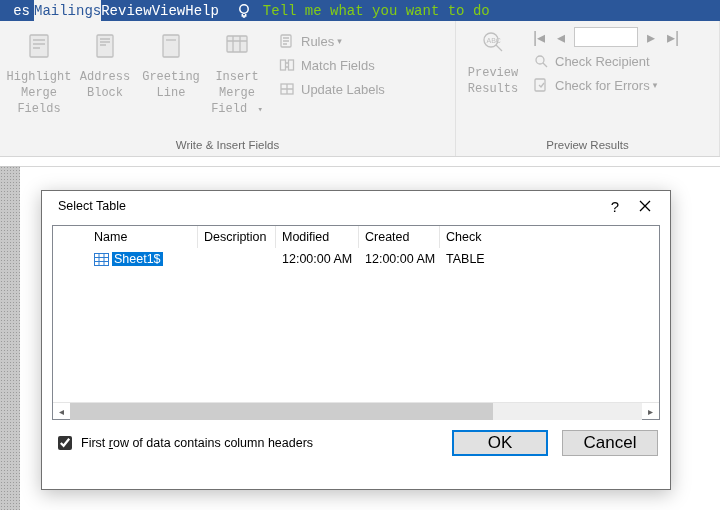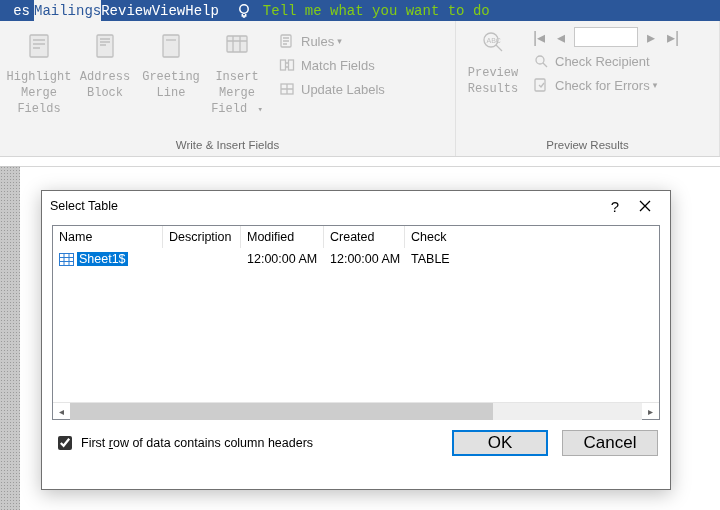--- a/index.html
+++ b/index.html
@@ -32,28 +32,28 @@
   .navbtn { width: 18px; height: 18px; display: flex; align-items: center; justify-content: center; color: #a6a6a6; }
   .navfield { width: 64px; height: 20px; border: 1px solid #c8c8c8; background: #fff; }
   .group.preview .group-body { flex-direction: column; padding: 0 6px; }
 
   
   .darkstrip { position: absolute; top: 166px; left: 0; width: 20px; bottom: 0; background: #c8c8c8; background-image: radial-gradient(#9a9a9a 0.5px, transparent 0.5px); background-size: 3px 3px; }
   .docpane { position: absolute; top: 166px; left: 20px; right: 0; bottom: 0; background: #fff; border-top: 1px solid #d6d6d6; }
 
   
   .dialog { position: absolute; top: 190px; left: 41px; width: 630px; height: 300px; background: #fff; border: 1px solid #707070; box-shadow: 0 4px 18px rgba(0,0,0,0.25); display: flex; flex-direction: column; }
-  .dlg-title { height: 30px; display: flex; align-items: center; padding: 0 10px 0 8px; font-size: 12.5px; }
+  .dlg-title { height: 30px; display: flex; align-items: center; padding: 0 10px 0 16px; font-size: 12.5px; }
   .dlg-title .t { flex: 1; }
   .dlg-help, .dlg-close { width: 30px; text-align: center; font-size: 15px; cursor: pointer; }
   .dlg-close svg { stroke: #000; stroke-width: 1.3; }
   .dlg-list { margin: 4px 10px 0; border: 1px solid #828790; height: 195px; display: flex; flex-direction: column; }
   .dlg-hdr { display: flex; font-size: 12.5px; color: #000; border-bottom: 0; height: 22px; align-items: center; }
   .dlg-hdr > div { border-right: 1px solid #e5e5e5; height: 100%; display: flex; align-items: center; padding-left: 6px; }
-  .c-name { width: 110px; }
+  .c-name { width: 110px; margin-left: 35px; }
   .c-desc { width: 78px; }
   .c-mod  { width: 83px; }
   .c-crt  { width: 81px; }
   .c-type { flex: 1; border-right: none !important; }
   .dlg-row { display: flex; font-size: 12.5px; height: 20px; align-items: center; padding-top: 2px; }
   .dlg-row > div { padding-left: 6px; }
   .dlg-row .c-name { display: flex; align-items: center; gap: 3px; }
   .cellsel { background: #0078d7; color: #fff; padding: 0 2px; }
   .sheeticon { width: 15px; height: 13px; display: inline-block; }
   .dlg-hscroll { margin-top: auto; height: 17px; border-top: 1px solid #e5e5e5; display: flex; align-items: center; }

